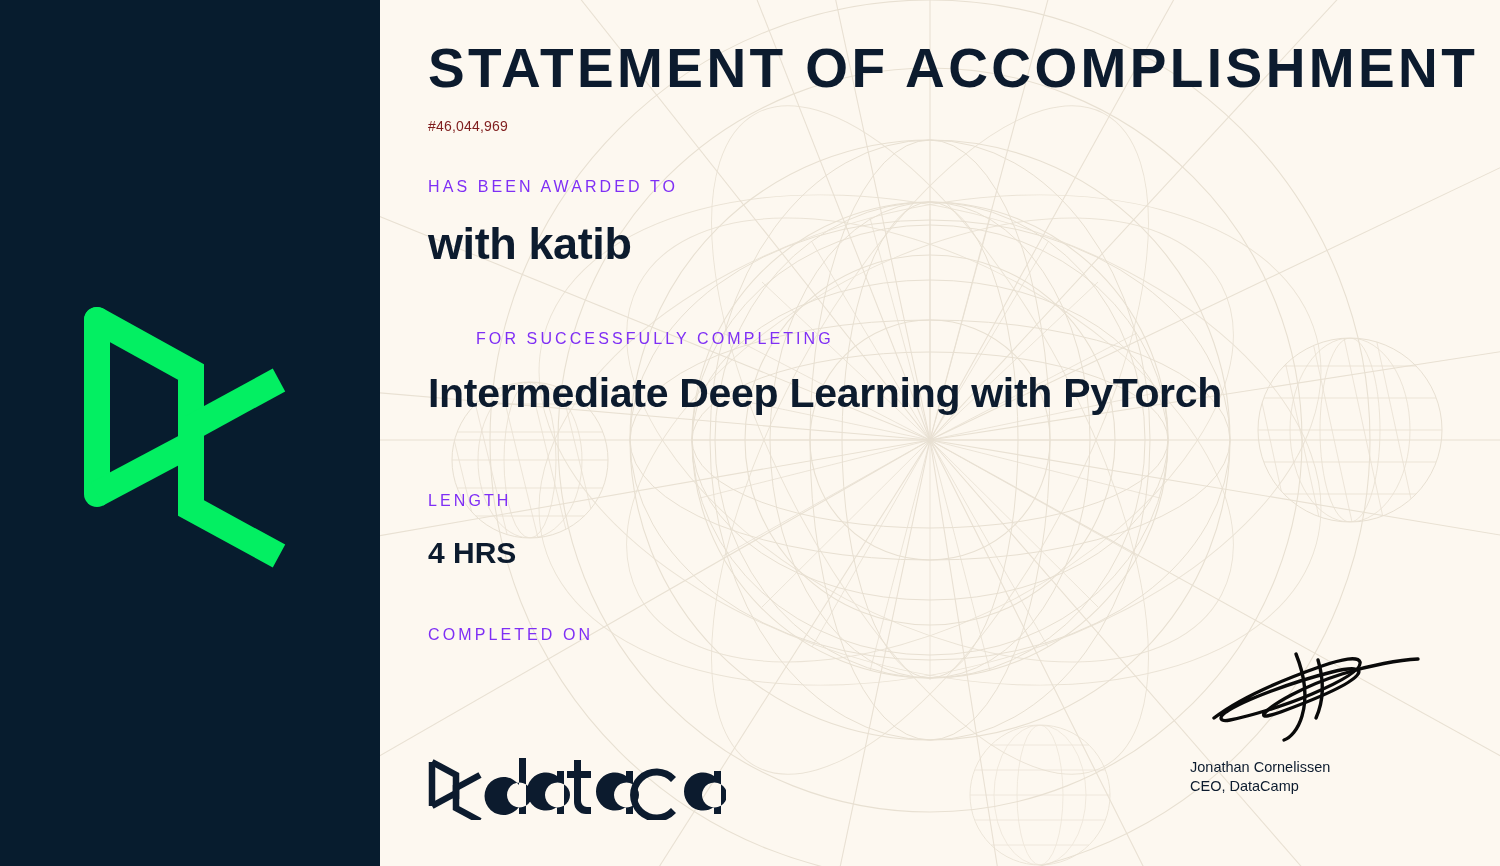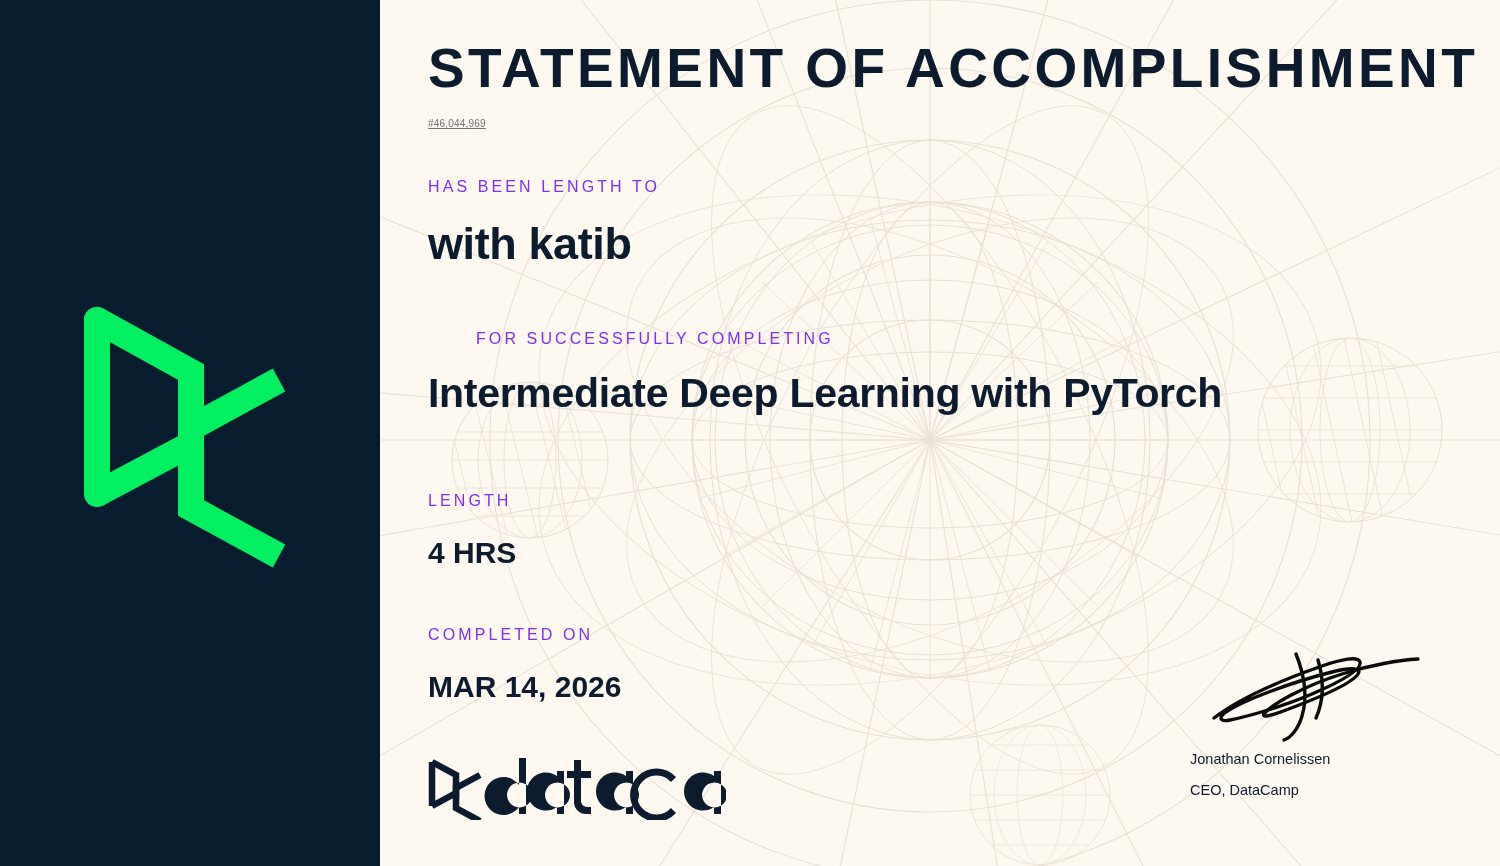--- a/index.html
+++ b/index.html
@@ -72,25 +72,24 @@
     font-weight: 700;
     letter-spacing: 3.4px;
     color: #0c1b2e;
     white-space: nowrap;
     line-height: 1.05;
   }
   .cert-number {
     position: absolute;
     left: 48px;
     top: 118px;
-    font-size: 10px;
+    font-size: 14px;
     font-weight: 400;
-    color: #737373;
+    color: #7f1d1d;
     letter-spacing: 0.2px;
-    text-decoration: underline;
   }
 
   
   .field-label {
     position: absolute;
     left: 48px;
     font-size: 16px;
     font-weight: 500;
     letter-spacing: 3.1px;
     color: #7f2ff5;
@@ -133,31 +132,31 @@
     width: 260px;
     text-align: left;
   }
   .signature-mark {
     width: 240px;
     height: 110px;
     display: block;
     margin-left: 10px;
   }
   .signature-name {
+    margin-top: 8px;
     font-size: 14.5px;
     color: #0c1b2e;
     line-height: 1.28;
     white-space: nowrap;
   }
   .signature-role {
     font-size: 14.5px;
     color: #0c1b2e;
     line-height: 1.28;
     white-space: nowrap;
-    margin-top: 12px;
   }
 </style>
 </head>
 <body>
 
 <div class="certificate">
 
   <div class="left-panel">
     <svg class="brand-mark" viewBox="0 0 215 270">
 
@@ -328,31 +327,30 @@
         </g>
 
       </g>
     </svg>
 
     <div class="content">
 
       <div class="title">STATEMENT OF ACCOMPLISHMENT</div>
       <div class="cert-number">#46,044,969</div>
 
-      <div class="field-label label-awarded">HAS BEEN LENGTH TO</div>
+      <div class="field-label label-awarded">HAS BEEN AWARDED TO</div>
       <div class="field-value value-name">with katib</div>
 
       <div class="field-label label-course">FOR SUCCESSFULLY COMPLETING</div>
       <div class="field-value value-course">Intermediate Deep Learning with PyTorch</div>
 
       <div class="field-label label-length">LENGTH</div>
       <div class="field-value value-length">4 HRS</div>
 
       <div class="field-label label-date">COMPLETED ON</div>
-      <div class="field-value value-date">MAR 14, 2026</div>
 
       <svg class="wordmark" viewBox="0 0 300 68">
         <g fill="none" stroke="#0c1b2e" stroke-width="6.5" stroke-linecap="butt" stroke-linejoin="miter">
           <path d="M6 10 L30 23 L30 47"></path>
           <path d="M6 10 L6 54"></path>
           <path d="M6 54 L30 41"></path>
           <path d="M30 36 L54 23"></path>
           <path d="M30 33 L30 56 L54 69"></path>
         </g>
         <g fill="#0c1b2e">

